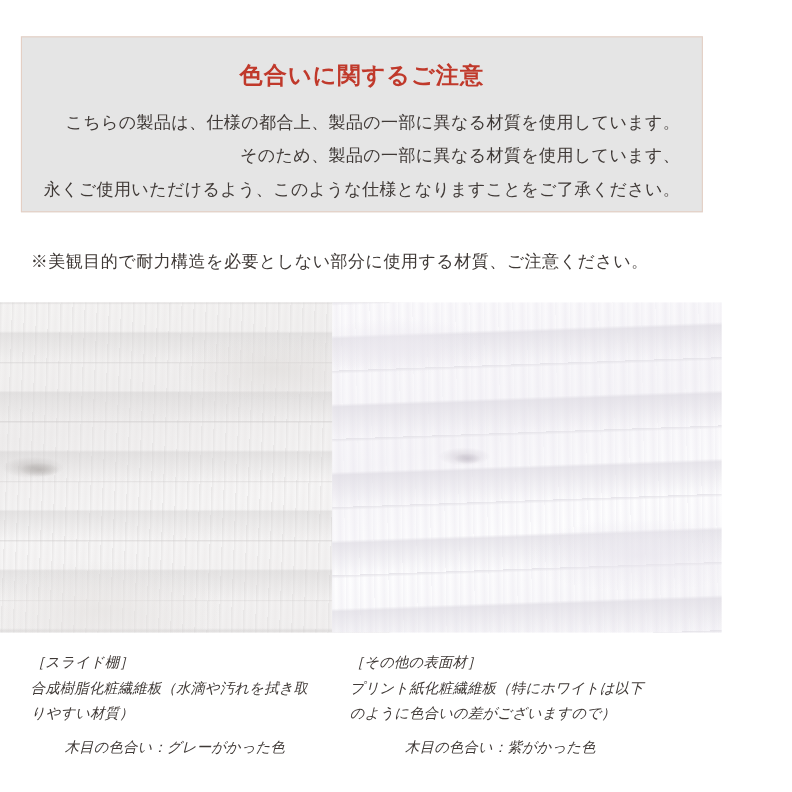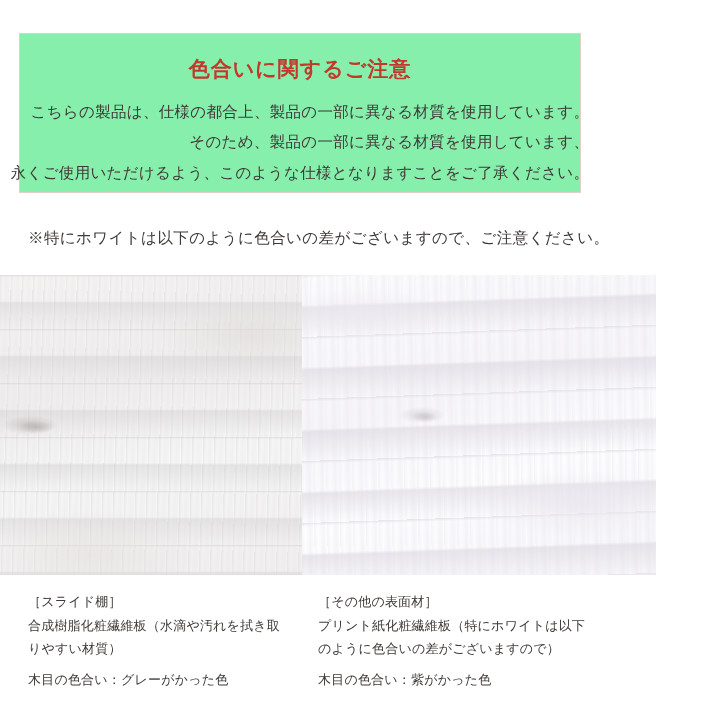--- a/index.html
+++ b/index.html
@@ -19,25 +19,25 @@
     width: 720px;
     height: 720px;
     box-sizing: border-box;
   }
 
   
   .notice-box {
     position: absolute;
     left: 19px;
     top: 33px;
-    width: 562px;
+    width: 620px;
     height: 160px;
     box-sizing: border-box;
     border: 1px solid #e4cfc4;
-    background: #86efac;
+    background: #e5e5e5;
     display: flex;
     flex-direction: column;
     align-items: center;
     justify-content: flex-start;
     padding-top: 22px;
   }
   .notice-title {
     color: #c0392b;
     font-size: 21px;
     font-weight: bold;
@@ -71,20 +71,21 @@
   .swatches {
     position: absolute;
     left: 0;
     top: 275px;
     width: 720px;
     display: flex;
     gap: 12px;
   }
   .swatch-col {
     width: 290px;
+    font-style: italic;
   }
   .swatch-img {
     width: 354px;
     height: 300px;
     position: relative;
     overflow: hidden;
   }
   
   .wood-gray {
     background:
@@ -146,40 +147,41 @@
     letter-spacing: 0.2px;
   }
   .caption .cap-title {
     margin-bottom: 2px;
   }
   .caption .cap-desc {
     margin-bottom: 9px;
   }
   .caption .cap-tone {
     margin: 0;
+    text-align: center;
   }
   .col-right .caption {
     padding-left: 16px;
   }
 </style>
 </head>
 <body>
 
 <div class="page">
 
   <div class="notice-box">
     <div class="notice-title">色合いに関するご注意</div>
     <div class="notice-body">
       <div>こちらの製品は、仕様の都合上、製品の一部に異なる材質を使用しています。</div>
       <div>そのため、製品の一部に異なる材質を使用しています、</div>
       <div>永くご使用いただけるよう、このような仕様となりますことをご了承ください。</div>
     </div>
   </div>
 
-  <div class="subnote">※特にホワイトは以下のように色合いの差がございますので、ご注意ください。</div>
+  <div class="subnote">※美観目的で耐力構造を必要としない部分に使用する材質、ご注意ください。</div>
 
   <div class="swatches">
 
     <div class="swatch-col col-left">
       <div class="swatch-img wood-gray"></div>
       <div class="caption">
         <div class="cap-title">［スライド棚］</div>
         <div class="cap-desc">合成樹脂化粧繊維板（水滴や汚れを拭き取りやすい材質）</div>
         <div class="cap-tone">木目の色合い：グレーがかった色</div>
       </div>

